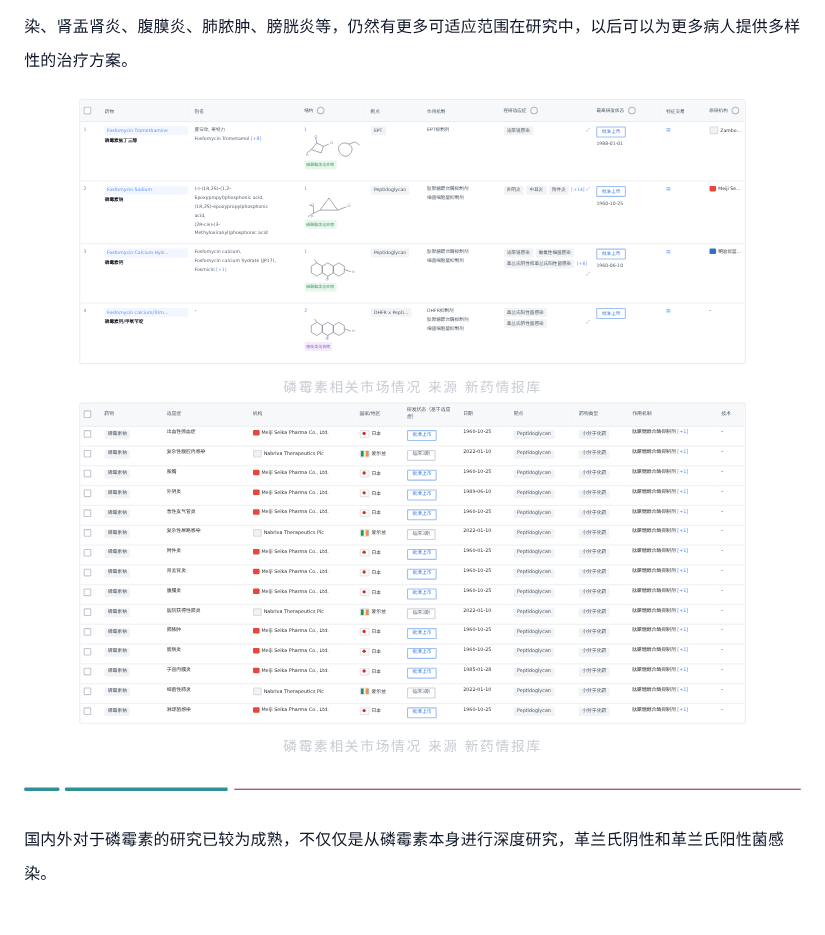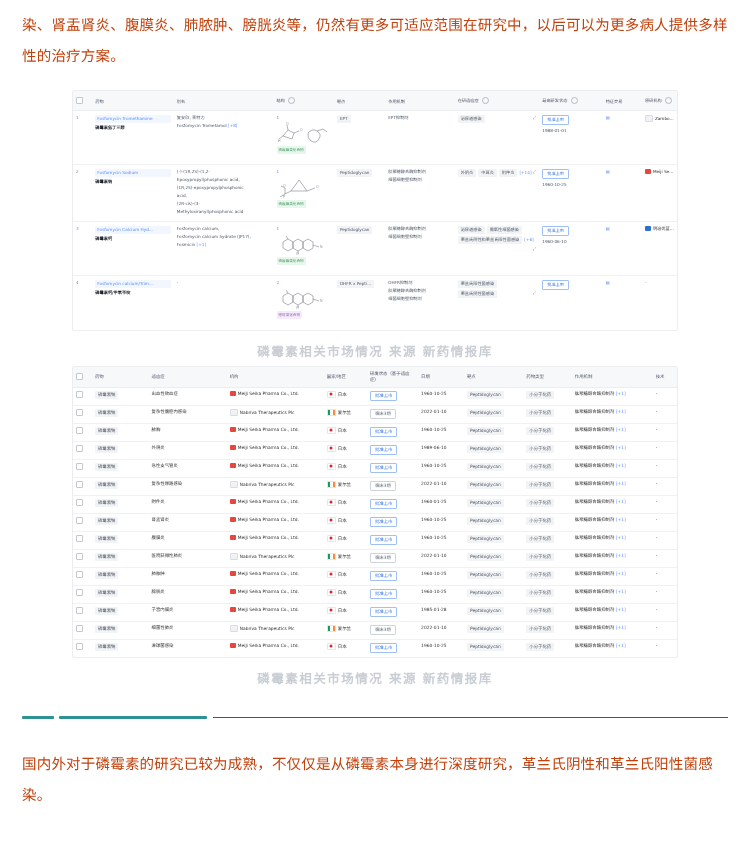--- a/index.html
+++ b/index.html
@@ -17,37 +17,36 @@
     position: relative;
   }
 
   
   .article-para {
     margin: 0;
     padding: 0 22px;
     font-size: 14.5px;
     line-height: 31px;
     letter-spacing: 0.2px;
-    color: #c2410c;
+    color: #0f172a;
   }
   #top-para { padding-top: 10px; }
   #bottom-para { padding-top: 26px; }
 
   
   .figure { margin: 0; padding: 0; }
   #figure-one { padding-top: 18px; }
   #figure-two { padding-top: 6px; }
 
   .figure-caption {
     text-align: center;
     font-size: 12.5px;
     color: #c9cdd4;
     letter-spacing: 1.5px;
     padding-top: 10px;
-    font-weight: bold;
   }
 
   
   .tbl-wrap {
     background: #ffffff;
     border: 1px solid #ebedf0;
     border-radius: 2px;
     overflow: hidden;
   }
   #table-one-wrap { margin: 0 72px 0 72px; }

